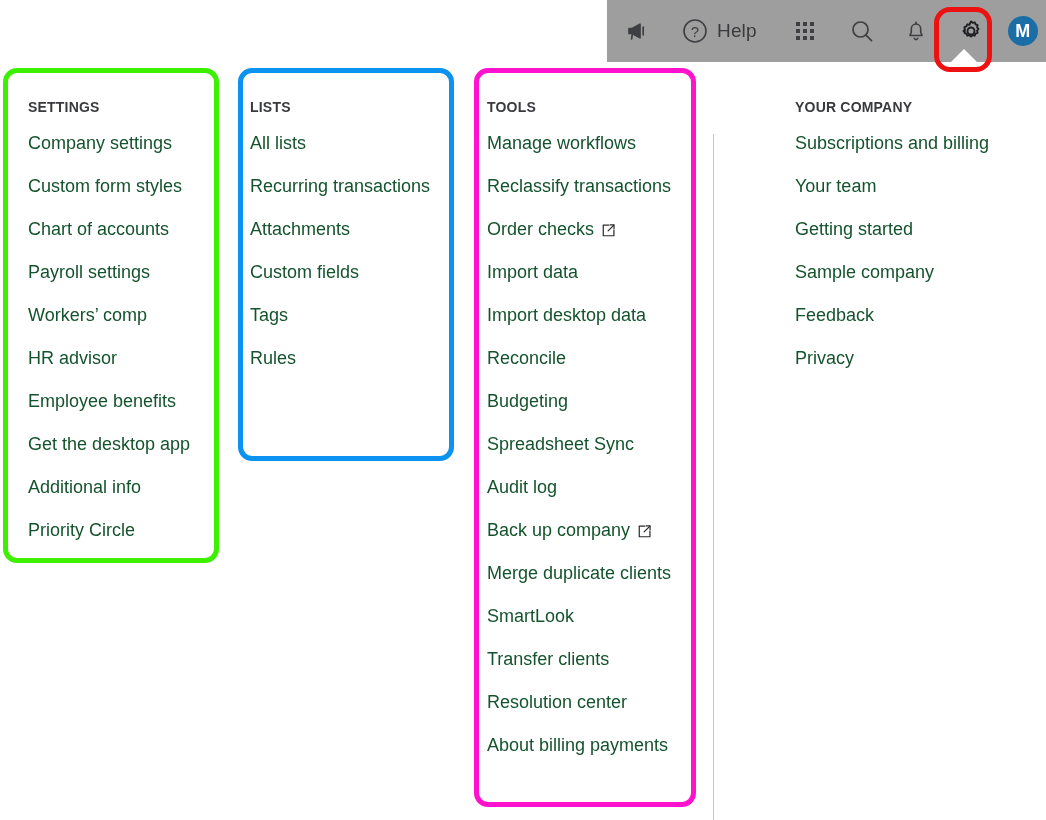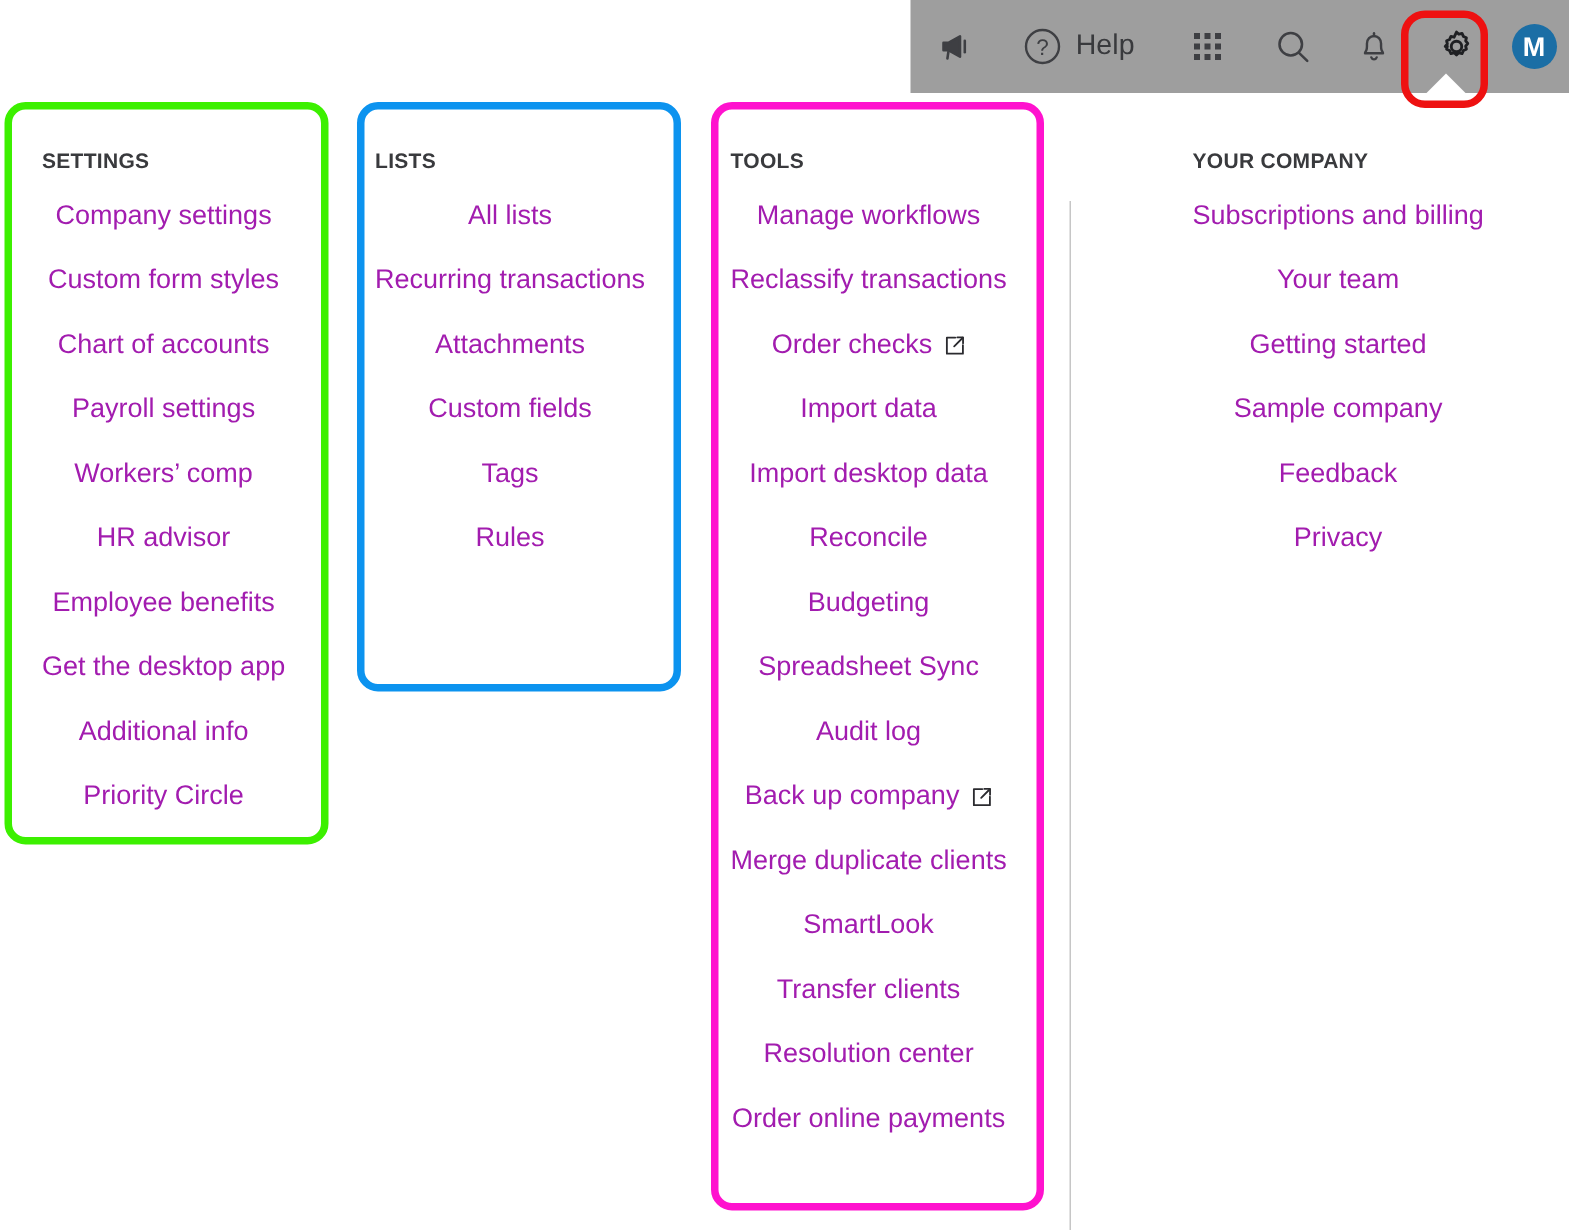--- a/index.html
+++ b/index.html
@@ -119,27 +119,26 @@
   .col-title {
     font-size: 14px;
     font-weight: bold;
     color: #393a3d;
     letter-spacing: .2px;
     height: 30px;
     line-height: 30px;
   }
   .col-item {
     font-size: 18px;
-    color: #a21caf;
+    color: #14532d;
     height: 43px;
     line-height: 43px;
     white-space: nowrap;
     display: flex;
     align-items: center;
-    justify-content: center;
   }
   .col-item .ext {
     display: inline-flex;
     margin-left: 7px;
     position: relative;
     top: 1px;
   }
 
   #col-settings    { left: 28px;  top: 30px; }
   #col-lists       { left: 250px; top: 30px; }
@@ -351,21 +350,21 @@
         <div class="col-item">
           <span>SmartLook</span>
         </div>
         <div class="col-item">
           <span>Transfer clients</span>
         </div>
         <div class="col-item">
           <span>Resolution center</span>
         </div>
         <div class="col-item">
-          <span>Order online payments</span>
+          <span>About billing payments</span>
         </div>
       </div>
   </div>
 
   <div class="col" id="col-company">
     <div class="col-title">YOUR COMPANY</div>
     <div class="col-items">
         <div class="col-item">
           <span>Subscriptions and billing</span>
         </div>

